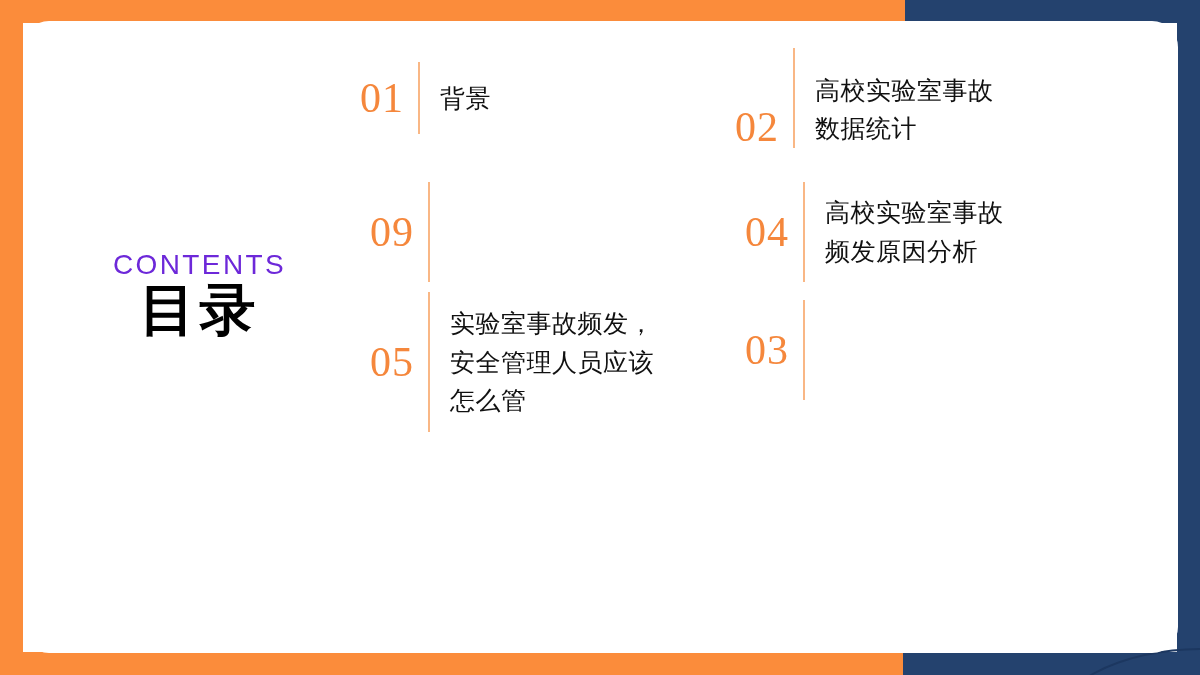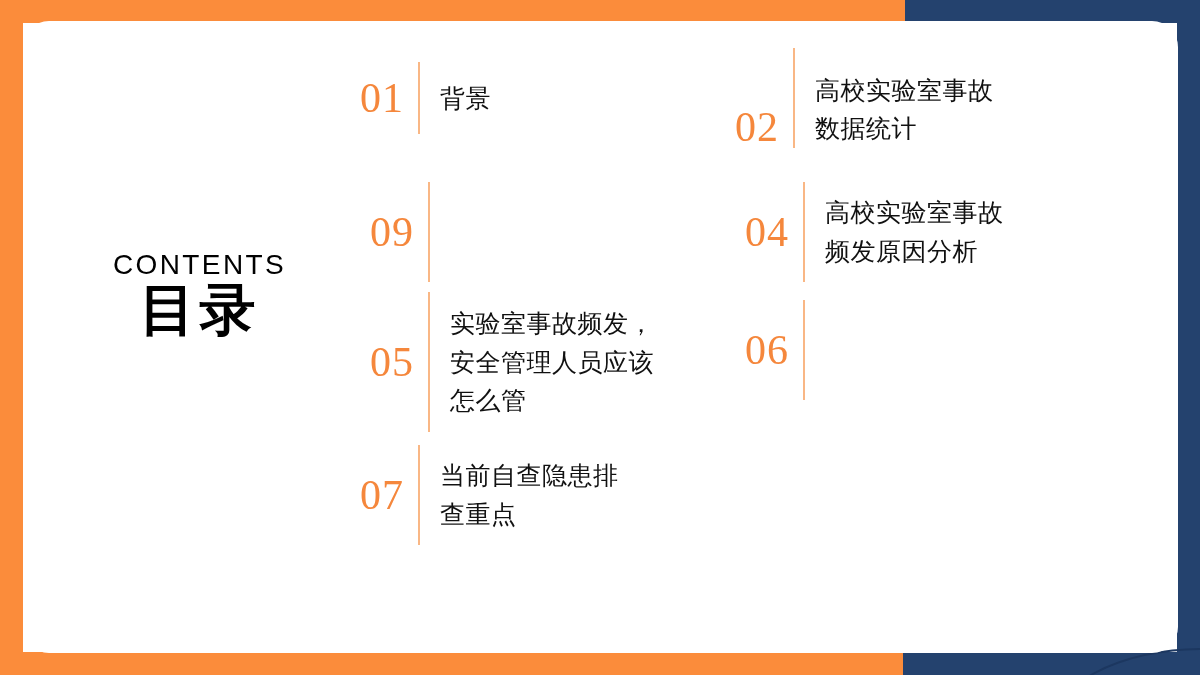--- a/index.html
+++ b/index.html
@@ -86,21 +86,21 @@
     position: absolute;
     left: 62px;
     top: 250px;
     width: 275px;
     text-align: center;
   }
   .title-en {
     font-family: "Liberation Sans", "DejaVu Sans", sans-serif;
     font-size: 28px;
     letter-spacing: 2.4px;
-    color: #000000;
+    color: #6d28d9;
     font-weight: 400;
     line-height: 1.1;
   }
   .title-cn {
     font-family: "Liberation Sans", "DejaVu Sans", sans-serif;
     font-size: 56px;
     font-weight: 700;
     letter-spacing: 4px;
     color: #000000;
     line-height: 1.05;
@@ -196,24 +196,18 @@
 
   <div class="toc-item item-05">
     <div class="toc-num">05</div>
     <div class="toc-rule"></div>
     <div class="toc-text">实验室事故频发，
 安全管理人员应该
 怎么管</div>
   </div>
 
   <div class="toc-item item-06">
-    <div class="toc-num">06</div>
-    <div class="toc-rule"></div>
-  </div>
-
-  <div class="toc-item item-07">
-    <div class="toc-num">07</div>
-    <div class="toc-rule"></div>
-    <div class="toc-text">当前自查隐患排
-查重点</div>
-  </div>
+    <div class="toc-num">03</div>
+    <div class="toc-rule"></div>
+  </div>
+
 
 </div>
 
 </body></html>

